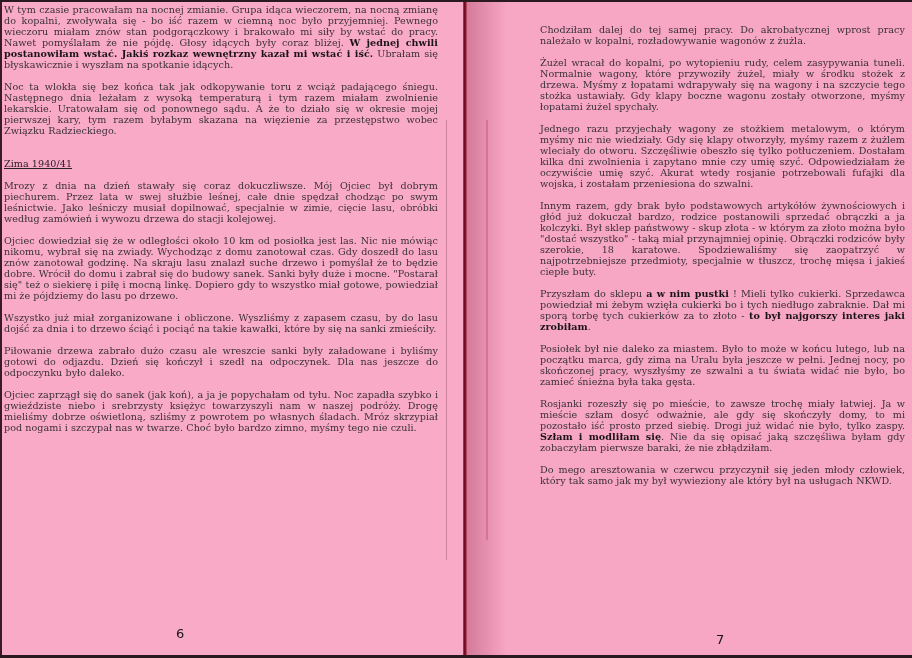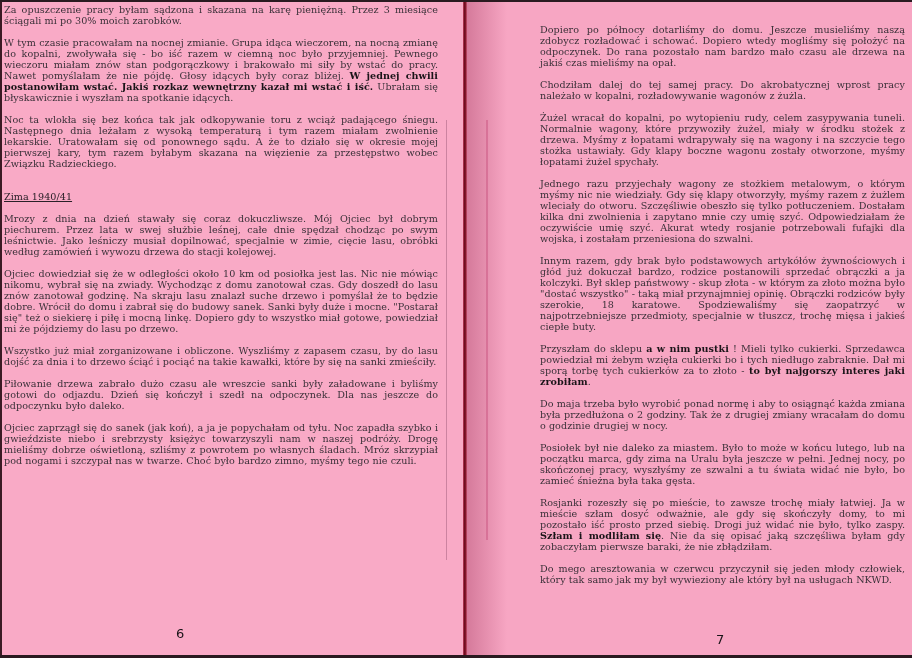--- a/index.html
+++ b/index.html
@@ -47,40 +47,37 @@
 <div class="frame-top"></div>
 
 <div class="page page-left"></div>
 <div class="page page-right"></div>
 <div class="binding"></div>
 <div class="binding-shadow"></div>
 <div class="left-edge-line"></div>
 <div class="right-mark"></div>
 
 <div class="text-col text-left">
-  <p class="para">Za opuszczenie pracy byłam sądzona i skazana na karę pieniężną. Przez 3 miesiące ściągali mi po 30% moich zarobków.</p>
   <p class="para"><span>W tym czasie pracowałam na nocnej zmianie. Grupa idąca wieczorem, na nocną zmianę do kopalni, zwoływała się - bo iść razem w ciemną noc było przyjemniej. Pewnego wieczoru miałam znów stan podgorączkowy i brakowało mi siły by wstać do pracy. Nawet pomyślałam że nie pójdę. Głosy idących były coraz bliżej. </span><b>W jednej chwili postanowiłam wstać. Jakiś rozkaz wewnętrzny kazał mi wstać i iść.</b><span> Ubrałam się błyskawicznie i wyszłam na spotkanie idących.</span></p>
   <p class="para">Noc ta wlokła się bez końca tak jak odkopywanie toru z wciąż padającego śniegu. Następnego dnia leżałam z wysoką temperaturą i tym razem miałam zwolnienie lekarskie. Uratowałam się od ponownego sądu. A że to działo się w okresie mojej pierwszej kary, tym razem byłabym skazana na więzienie za przestępstwo wobec Związku Radzieckiego.</p>
   <div class="gap"></div>
   <p class="heading">Zima 1940/41</p>
   <p class="para">Mrozy z dnia na dzień stawały się coraz dokuczliwsze. Mój Ojciec był dobrym piechurem. Przez lata w swej służbie leśnej, całe dnie spędzał chodząc po swym leśnictwie. Jako leśniczy musiał dopilnować, specjalnie w zimie, cięcie lasu, obróbki według zamówień i wywozu drzewa do stacji kolejowej.</p>
   <p class="para">Ojciec dowiedział się że w odległości około 10 km od posiołka jest las. Nic nie mówiąc nikomu, wybrał się na zwiady. Wychodząc z domu zanotował czas. Gdy doszedł do lasu znów zanotował godzinę. Na skraju lasu znalazł suche drzewo i pomyślał że to będzie dobre. Wrócił do domu i zabrał się do budowy sanek. Sanki były duże i mocne. "Postarał się" też o siekierę i piłę i mocną linkę. Dopiero gdy to wszystko miał gotowe, powiedział mi że pójdziemy do lasu po drzewo.</p>
   <p class="para">Wszystko już miał zorganizowane i obliczone. Wyszliśmy z zapasem czasu, by do lasu dojść za dnia i to drzewo ściąć i pociąć na takie kawałki, które by się na sanki zmieściły.</p>
   <p class="para">Piłowanie drzewa zabrało dużo czasu ale wreszcie sanki były załadowane i byliśmy gotowi do odjazdu. Dzień się kończył i szedł na odpoczynek. Dla nas jeszcze do odpoczynku było daleko.</p>
   <p class="para">Ojciec zaprzągł się do sanek (jak koń), a ja je popychałam od tyłu. Noc zapadła szybko i gwieździste niebo i srebrzysty księżyc towarzyszyli nam w naszej podróży. Drogę mieliśmy dobrze oświetloną, szliśmy z powrotem po własnych śladach. Mróz skrzypiał pod nogami i szczypał nas w twarze. Choć było bardzo zimno, myśmy tego nie czuli.</p>
 </div>
 
 <div class="text-col text-right">
-  <p class="para">Dopiero po północy dotarliśmy do domu. Jeszcze musieliśmy naszą zdobycz rozładować i schować. Dopiero wtedy mogliśmy się położyć na odpoczynek. Do rana pozostało nam bardzo mało czasu ale drzewa na jakiś czas mieliśmy na opał.</p>
   <p class="para">Chodziłam dalej do tej samej pracy. Do akrobatycznej wprost pracy należało w kopalni, rozładowywanie wagonów z żużla.</p>
   <p class="para">Żużel wracał do kopalni, po wytopieniu rudy, celem zasypywania tuneli. Normalnie wagony, które przywoziły żużel, miały w środku stożek z drzewa. Myśmy z łopatami wdrapywały się na wagony i na szczycie tego stożka ustawiały. Gdy klapy boczne wagonu zostały otworzone, myśmy łopatami żużel spychały.</p>
   <p class="para">Jednego razu przyjechały wagony ze stożkiem metalowym, o którym myśmy nic nie wiedziały. Gdy się klapy otworzyły, myśmy razem z żużlem wleciały do otworu. Szczęśliwie obeszło się tylko potłuczeniem. Dostałam kilka dni zwolnienia i zapytano mnie czy umię szyć. Odpowiedziałam że oczywiście umię szyć. Akurat wtedy rosjanie potrzebowali fufajki dla wojska, i zostałam przeniesiona do szwalni.</p>
   <p class="para">Innym razem, gdy brak było podstawowych artykółów żywnościowych i głód już dokuczał bardzo, rodzice postanowili sprzedać obrączki a ja kolczyki. Był sklep państwowy - skup złota - w którym za złoto można było "dostać wszystko" - taką miał przynajmniej opinię. Obrączki rodziców były szerokie, 18 karatowe. Spodziewaliśmy się zaopatrzyć w najpotrzebniejsze przedmioty, specjalnie w tłuszcz, trochę mięsa i jakieś ciepłe buty.</p>
   <p class="para"><span>Przyszłam do sklepu </span><b>a w nim pustki</b><span> ! Mieli tylko cukierki. Sprzedawca powiedział mi żebym wzięła cukierki bo i tych niedługo zabraknie. Dał mi sporą torbę tych cukierków za to złoto - </span><b>to był najgorszy interes jaki zrobiłam</b><span>.</span></p>
-  <p class="para">Do maja trzeba było wyrobić ponad normę i aby to osiągnąć każda zmiana była przedłużona o 2 godziny. Tak że z drugiej zmiany wracałam do domu o godzinie drugiej w nocy.</p>
   <p class="para">Posiołek był nie daleko za miastem. Było to może w końcu lutego, lub na początku marca, gdy zima na Uralu była jeszcze w pełni. Jednej nocy, po skończonej pracy, wyszłyśmy ze szwalni a tu świata widać nie było, bo zamieć śnieżna była taka gęsta.</p>
   <p class="para"><span>Rosjanki rozeszły się po mieście, to zawsze trochę miały łatwiej. Ja w mieście szłam dosyć odważnie, ale gdy się skończyły domy, to mi pozostało iść prosto przed siebię. Drogi już widać nie było, tylko zaspy. </span><b>Szłam i modliłam się</b><span>. Nie da się opisać jaką szczęśliwa byłam gdy zobaczyłam pierwsze baraki, że nie zbłądziłam.</span></p>
   <p class="para">Do mego aresztowania w czerwcu przyczynił się jeden młody człowiek, który tak samo jak my był wywieziony ale który był na usługach NKWD.</p>
 </div>
 
 <div class="pagenum pn-left">6</div>
 <div class="pagenum pn-right">7</div>
 
 <div class="frame-bottom"></div>
 

